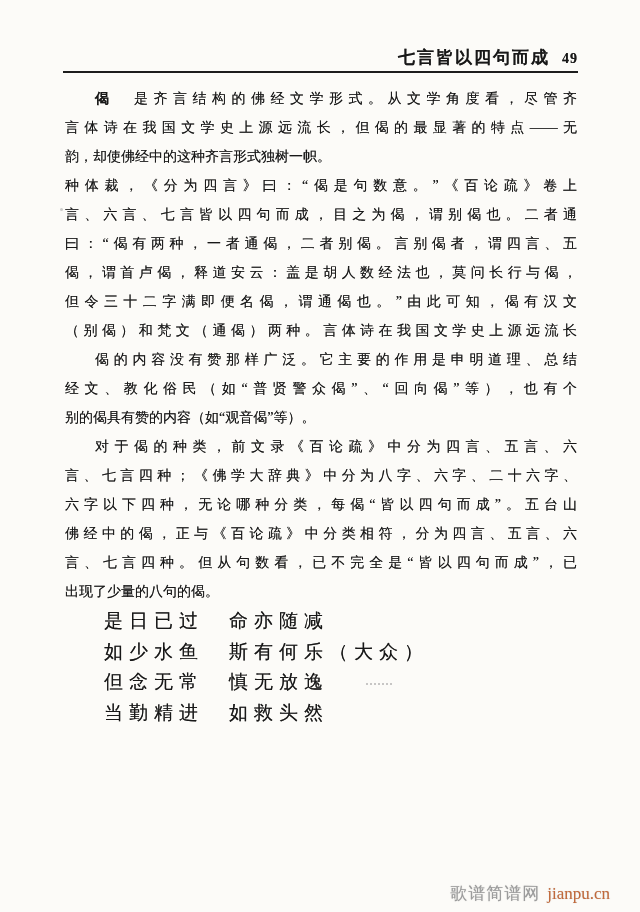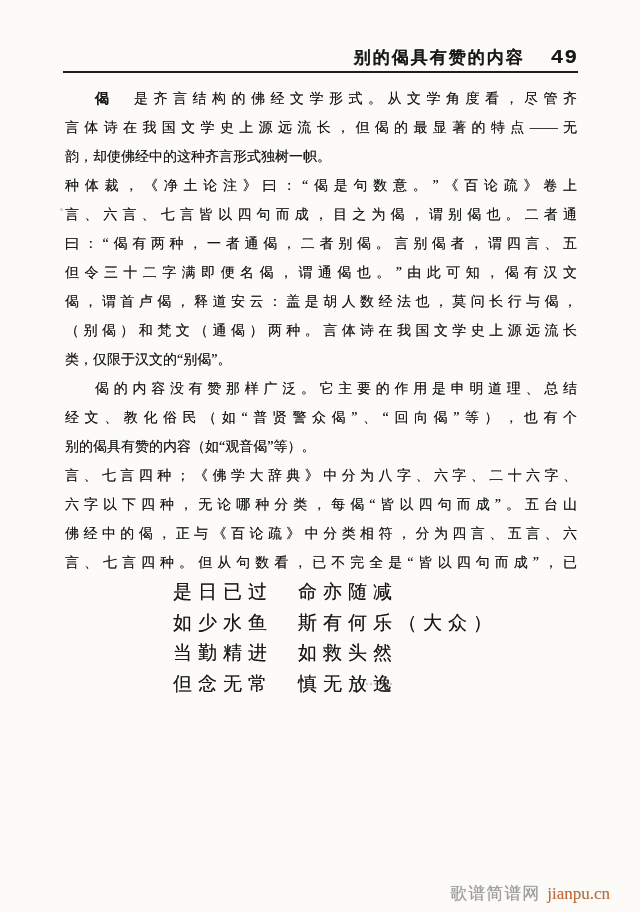--- a/index.html
+++ b/index.html
@@ -9,21 +9,21 @@
     font-family:"Liberation Serif","DejaVu Serif",serif;
     color:#181818;
   }
   .scan { text-shadow:0 0 0.6px rgba(25,25,25,0.65); }
 
   .running-head {
     position:absolute; top:46px; left:63px; width:515px;
     text-align:right; font-size:17px; font-weight:bold;
     letter-spacing:2px; white-space:nowrap;
   }
-  .running-head .pageno { letter-spacing:1px; margin-left:26px; font-size:21px;font-family:Liberation Mono, monospace; }
+  .running-head .pageno { letter-spacing:1px; margin-left:12px; font-size:14px; }
 
   .head-rule {
     position:absolute; top:71px; left:63px; width:515px; height:2px;
     background:#1d1d1d;
   }
 
   .content { position:absolute; top:84px; left:65px; width:512px; }
 
   .bline {
     height:29px; line-height:29px; font-size:14px;
@@ -33,21 +33,21 @@
   .pfirst { text-indent:30px; }
   .plast  { text-align-last:left; }
 
   .verse-heading {
     margin-top:32px; margin-left:53px; height:29px; line-height:29px;
     font-size:19px; white-space:nowrap;
   }
   .verse-heading .vtype { letter-spacing:3px; font-weight:500; }
   .verse-heading .vtitle { margin-left:20px; letter-spacing:2px; }
 
-  .verse-block { margin-left:108px; }
+  .verse-block { margin-left:39px; }
   .vline {
     height:30.5px; line-height:30.5px; font-size:19px;
     letter-spacing:6px; white-space:nowrap;
   }
 
   .watermark {
     position:absolute; top:882px; right:30px; font-size:17px;
     white-space:nowrap;
     font-family:Liberation Serif, serif;
     text-shadow:0 0 1px rgba(150,150,150,0.5);
@@ -63,53 +63,54 @@
     position:absolute; left:60px; top:208px; width:3px; height:3px;
     background:#9c9c9c; border-radius:50%; opacity:0.5;
   }
 </style>
 </head>
 <body>
 
 <div>
 
   <div class="running-head scan">
-    <span>别的偈具有赞的内容</span><span class="pageno">49</span>
+    <span>七言皆以四句而成</span><span class="pageno">49</span>
   </div>
 
   <div class="head-rule"></div>
 
   <div class="content scan">
 
     <div class="bline pfirst"><b class="lead">偈</b><span>　是齐言结构的佛经文学形式。从文学角度看，尽管齐</span></div>
     <div class="bline">言体诗在我国文学史上源远流长，但偈的最显著的特点——无</div>
     <div class="bline plast">韵，却使佛经中的这种齐言形式独树一帜。</div>
 
-    <div class="bline">种体裁，《净土论注》曰：“偈是句数意。”《百论疏》卷上</div>
+    <div class="bline">种体裁，《分为四言》曰：“偈是句数意。”《百论疏》卷上</div>
     <div class="bline">言、六言、七言皆以四句而成，目之为偈，谓别偈也。二者通</div>
     <div class="bline">曰：“偈有两种，一者通偈，二者别偈。言别偈者，谓四言、五</div>
+    <div class="bline">偈，谓首卢偈，释道安云：盖是胡人数经法也，莫问长行与偈，</div>
     <div class="bline">但令三十二字满即便名偈，谓通偈也。”由此可知，偈有汉文</div>
-    <div class="bline">偈，谓首卢偈，释道安云：盖是胡人数经法也，莫问长行与偈，</div>
     <div class="bline">（别偈）和梵文（通偈）两种。言体诗在我国文学史上源远流长</div>
-    <div class="bline plast">类，仅限于汉文的“别偈”。</div>
 
     <div class="bline pfirst">偈的内容没有赞那样广泛。它主要的作用是申明道理、总结</div>
     <div class="bline">经文、教化俗民（如“普贤警众偈”、“回向偈”等），也有个</div>
     <div class="bline plast">别的偈具有赞的内容（如“观音偈”等）。</div>
 
+    <div class="bline pfirst">对于偈的种类，前文录《百论疏》中分为四言、五言、六</div>
     <div class="bline">言、七言四种；《佛学大辞典》中分为八字、六字、二十六字、</div>
     <div class="bline">六字以下四种，无论哪种分类，每偈“皆以四句而成”。五台山</div>
     <div class="bline">佛经中的偈，正与《百论疏》中分类相符，分为四言、五言、六</div>
     <div class="bline">言、七言四种。但从句数看，已不完全是“皆以四句而成”，已</div>
+    <div class="bline plast">出现了少量的八句的偈。</div>
 
     <div class="verse-block">
       <div class="vline">是日已过　命亦随减</div>
       <div class="vline">如少水鱼　斯有何乐（大众）</div>
+      <div class="vline">但念无常　慎无放逸</div>
       <div class="vline">当勤精进　如救头然</div>
-      <div class="vline">但念无常　慎无放逸</div>
     </div>
 
   </div>
 
   <div class="artifact-smudge"></div>
   <div class="artifact-dot"></div>
 
   <div class="watermark">
     <span class="wm-name">歌谱简谱网</span><span class="wm-url">jianpu.cn</span>
   </div>

